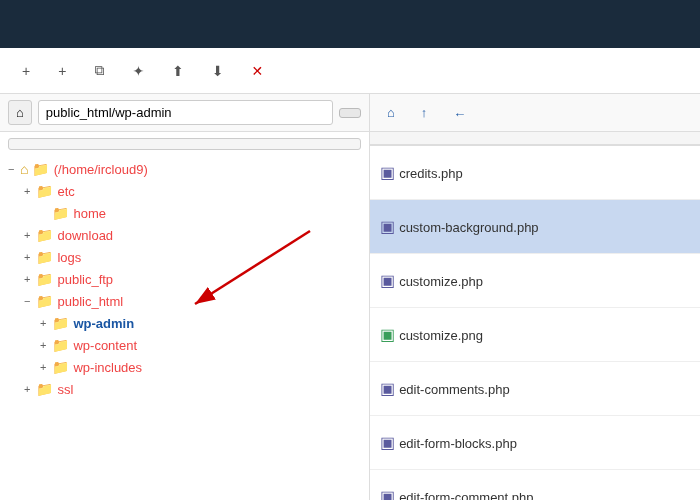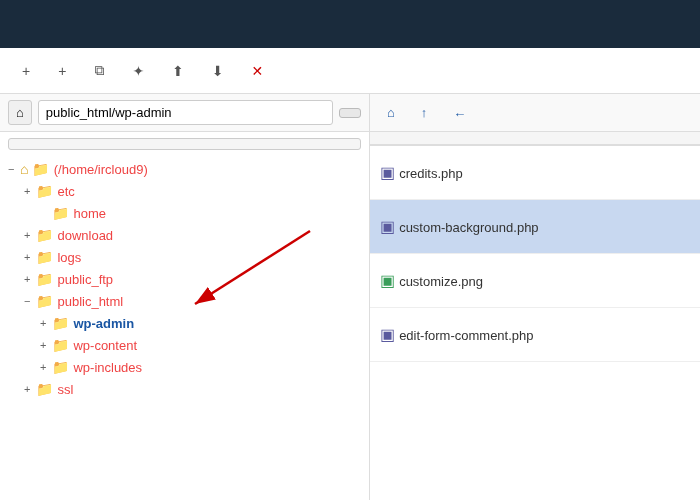--- a/index.html
+++ b/index.html
@@ -359,21 +359,30 @@
         </thead>
         <tbody id="file-list">
 
         <tr>
               <td><span class="file-icon php" style="color:#5a5a9e;">▣</span><span>credits.php</span></td>
             </tr>
             <tr class="selected">
               <td><span class="file-icon php" style="color:#5a5a9e;">▣</span><span>custom-background.php</span></td>
             </tr>
             <tr>
+              <td><span class="file-icon php" style="color:#5a5a9e;">▣</span><span>customize.php</span></td>
+            </tr>
+            <tr>
               <td><span class="file-icon png" style="color:#3a9e5a;">▣</span><span>customize.png</span></td>
+            </tr>
+            <tr>
+              <td><span class="file-icon php" style="color:#5a5a9e;">▣</span><span>edit-comments.php</span></td>
+            </tr>
+            <tr>
+              <td><span class="file-icon php" style="color:#5a5a9e;">▣</span><span>edit-form-blocks.php</span></td>
             </tr>
             <tr>
               <td><span class="file-icon php" style="color:#5a5a9e;">▣</span><span>edit-form-comment.php</span></td>
             </tr>
           </tbody>
       </table>
     </div>
   </div>
 </div>
 

